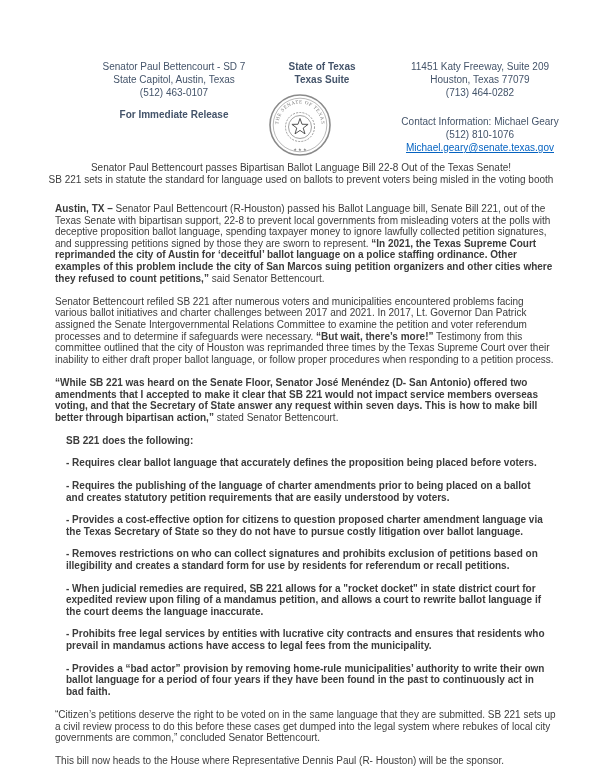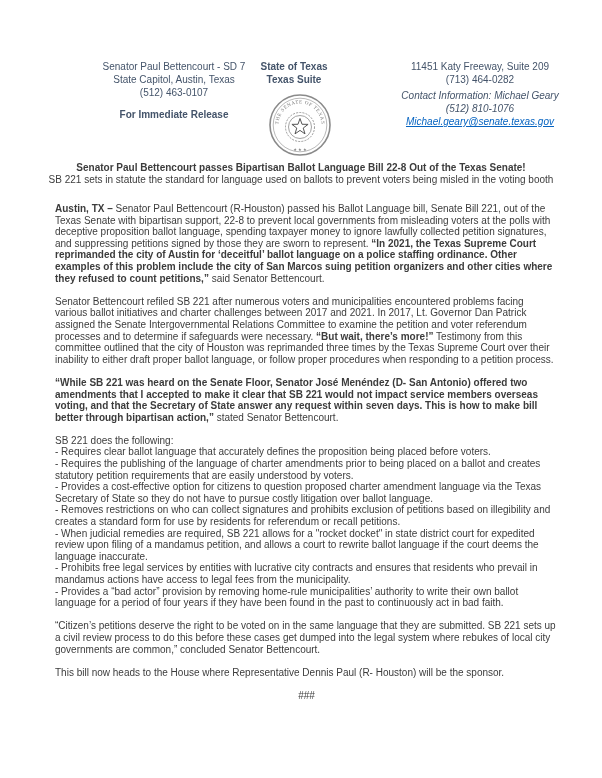--- a/index.html
+++ b/index.html
@@ -4,38 +4,38 @@
 <style>
   html,body{margin:0;padding:0;background:#ffffff;}
   .page{
     position:relative;width:602px;height:778px;background:#fff;overflow:hidden;
     font-family:"Liberation Sans","DejaVu Sans",sans-serif;
   }
   
   .header-col{position:absolute;font-size:10px;line-height:13px;text-align:center;
     color:var(--header-text,#44546A);}
   .col-left{left:68px;top:60px;width:212px;}
-  .col-center{left:228px;top:60px;width:132px;font-weight:bold;}
+  .col-center{left:256px;top:60px;width:132px;font-weight:bold;}
   .col-right{left:374px;top:60px;width:212px;}
   .release-block{margin-top:9px;}
-  .contact-block{margin-top:3px;font-style:italic;}
+  .contact-block{margin-top:16px;}
   .bold{font-weight:bold;}
   a.email-link{color:var(--link,#0563C1);text-decoration:underline;cursor:pointer;}
   .seal-wrap{position:absolute;left:268px;top:92px;width:64px;height:66px;}
   
   .headline{position:absolute;left:0;top:162px;width:602px;text-align:center;
     color:var(--body-text,#3C3C3C);font-size:10px;}
-  .headline .title{font-weight:bold;line-height:12px;white-space:nowrap;}
+  .headline .title{font-weight:normal;line-height:12px;white-space:nowrap;}
   .headline .subtitle{line-height:12px;white-space:nowrap;}
   
   .body-block{position:absolute;left:55px;top:203px;width:503px;
     font-size:10px;line-height:11.6px;color:var(--body-text,#3C3C3C);text-align:left;}
   .para{margin:0 0 11.6px 0;}
   .list-block{margin:0 0 11.6px 0;}
-  .list-line{margin:0;}
+  .list-line{margin:11px;font-weight:bold;}
   .end-mark{text-align:center;margin-top:0;}
 </style>
 </head>
 <body>
 
 <div class="page">
 
   <div class="header-col col-left">
     <div>Senator Paul Bettencourt - SD 7</div>
     <div>State Capitol, Austin, Texas</div>
@@ -61,20 +61,21 @@
       </text>
       <circle cx="32" cy="35" r="14.5" fill="none" stroke="#8f8f8f" stroke-width="0.9" stroke-dasharray="2 1.2"></circle>
       <circle cx="32" cy="35" r="11.5" fill="none" stroke="#8a8a8a" stroke-width="0.8"></circle>
       <polygon points="32,26.5 34,32.25 40.08,32.37 35.23,36.05 37,41.88 32,38.4 27,41.88 28.77,36.05 23.92,32.37 30,32.25" fill="none" stroke="#555555" stroke-width="1" stroke-linejoin="miter"></polygon>
       <text x="32" y="58.5" font-size="4.2" fill="#777777" text-anchor="middle">★ ★ ★</text>
     </svg>
   </div>
 
   <div class="header-col col-right">
     <div>11451 Katy Freeway, Suite 209</div>
+    <div>Houston, Texas 77079</div>
     <div>(713) 464-0282</div>
     <div class="contact-block">
       <div>Contact Information: Michael Geary</div>
       <div>(512) 810-1076</div>
       <div><a class="email-link" href="#">Michael.geary@senate.texas.gov</a></div>
     </div>
   </div>
 
   <div class="headline">
     <div class="title">Senator Paul Bettencourt passes Bipartisan Ballot Language Bill 22-8 Out of the Texas Senate!</div>

